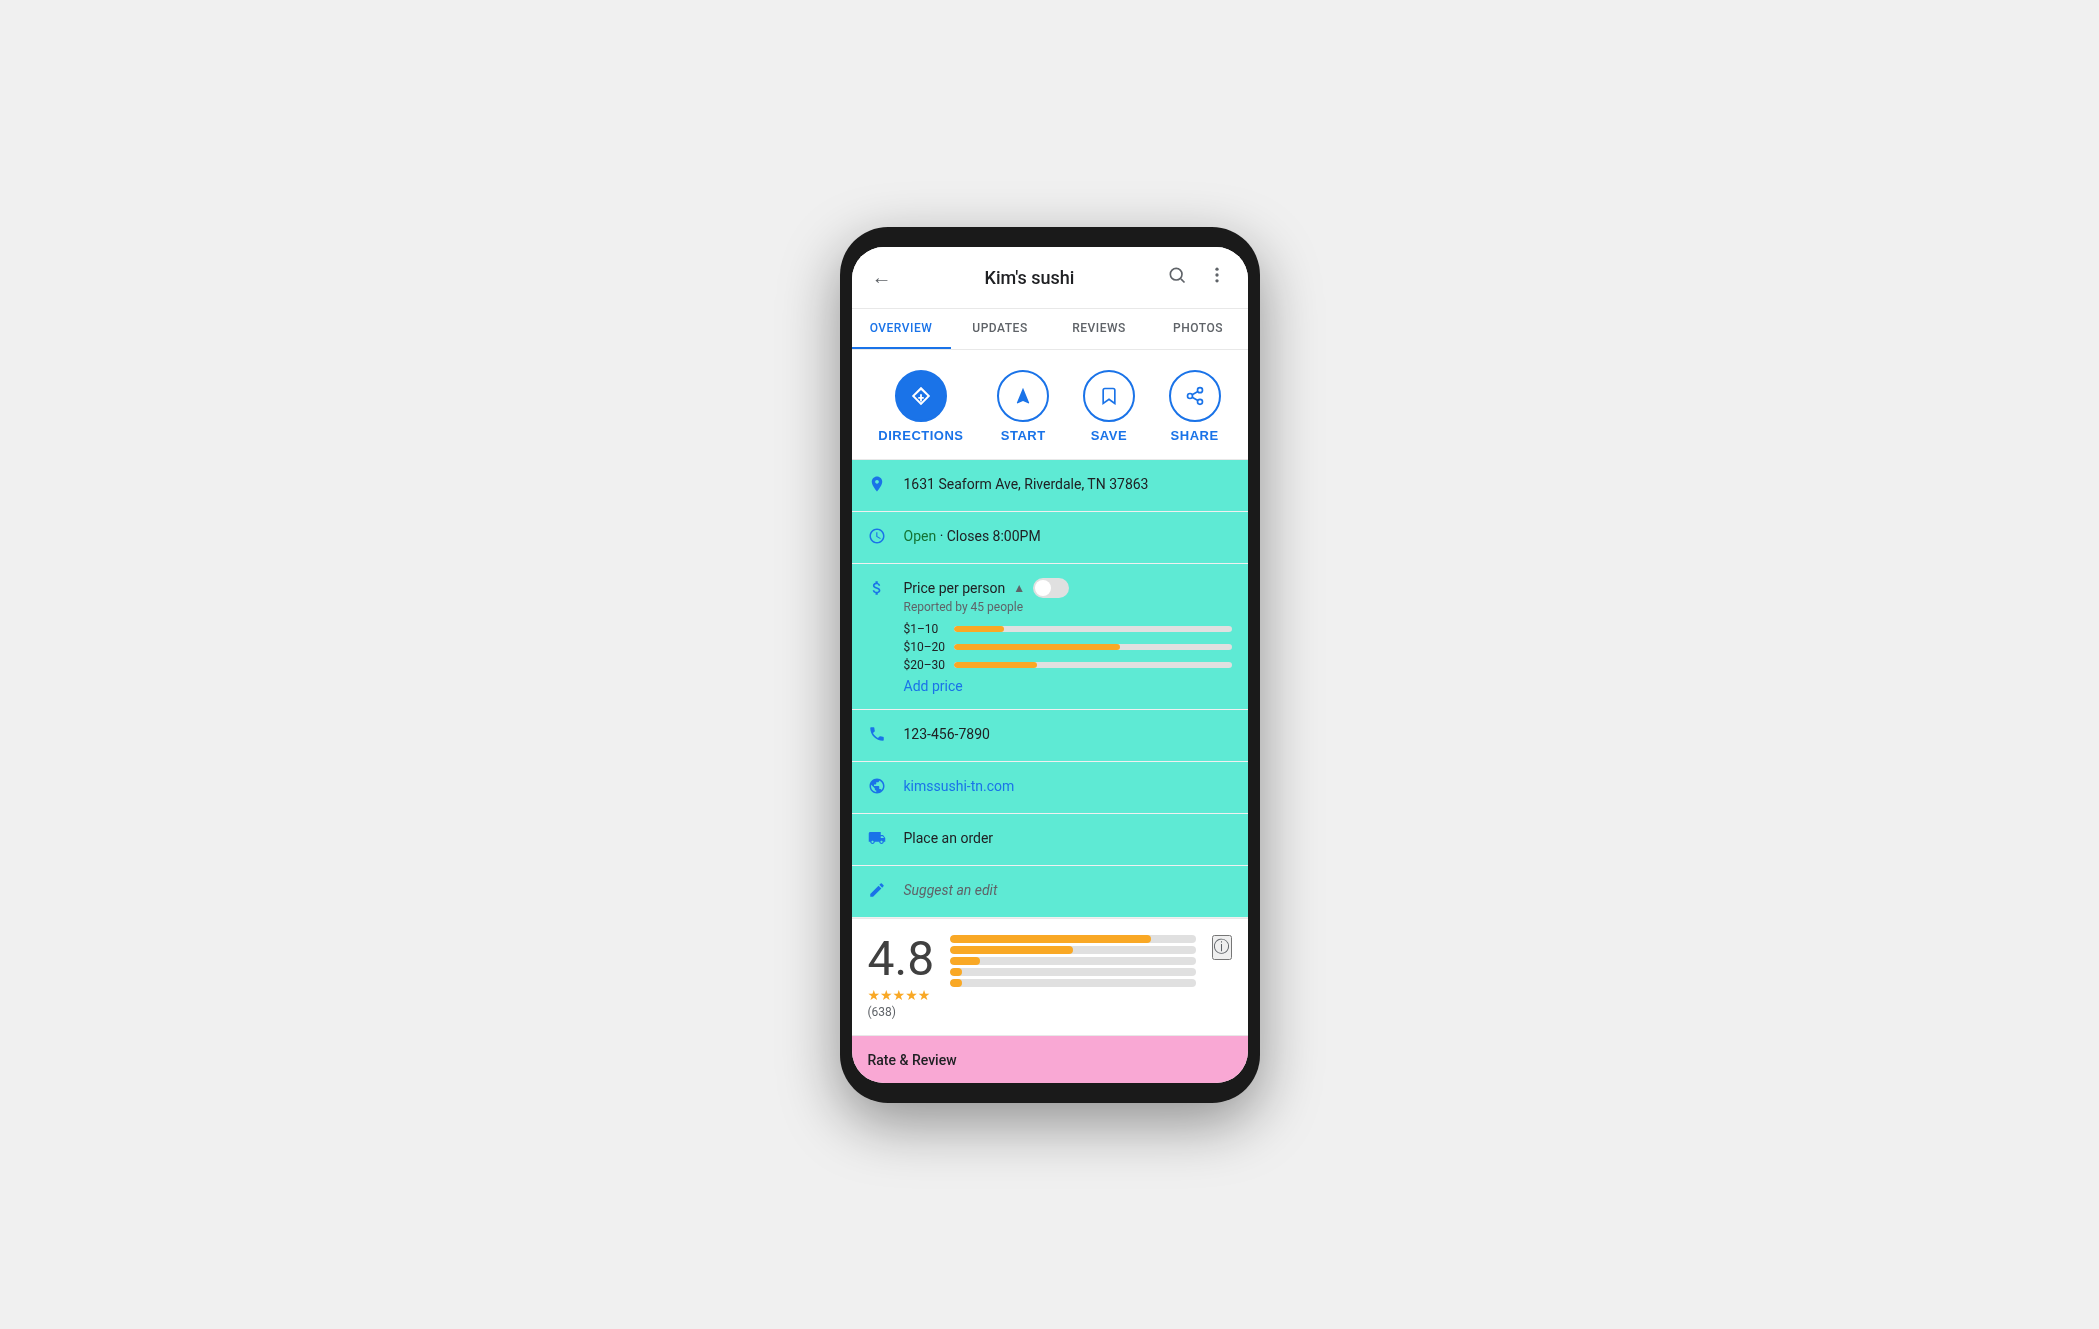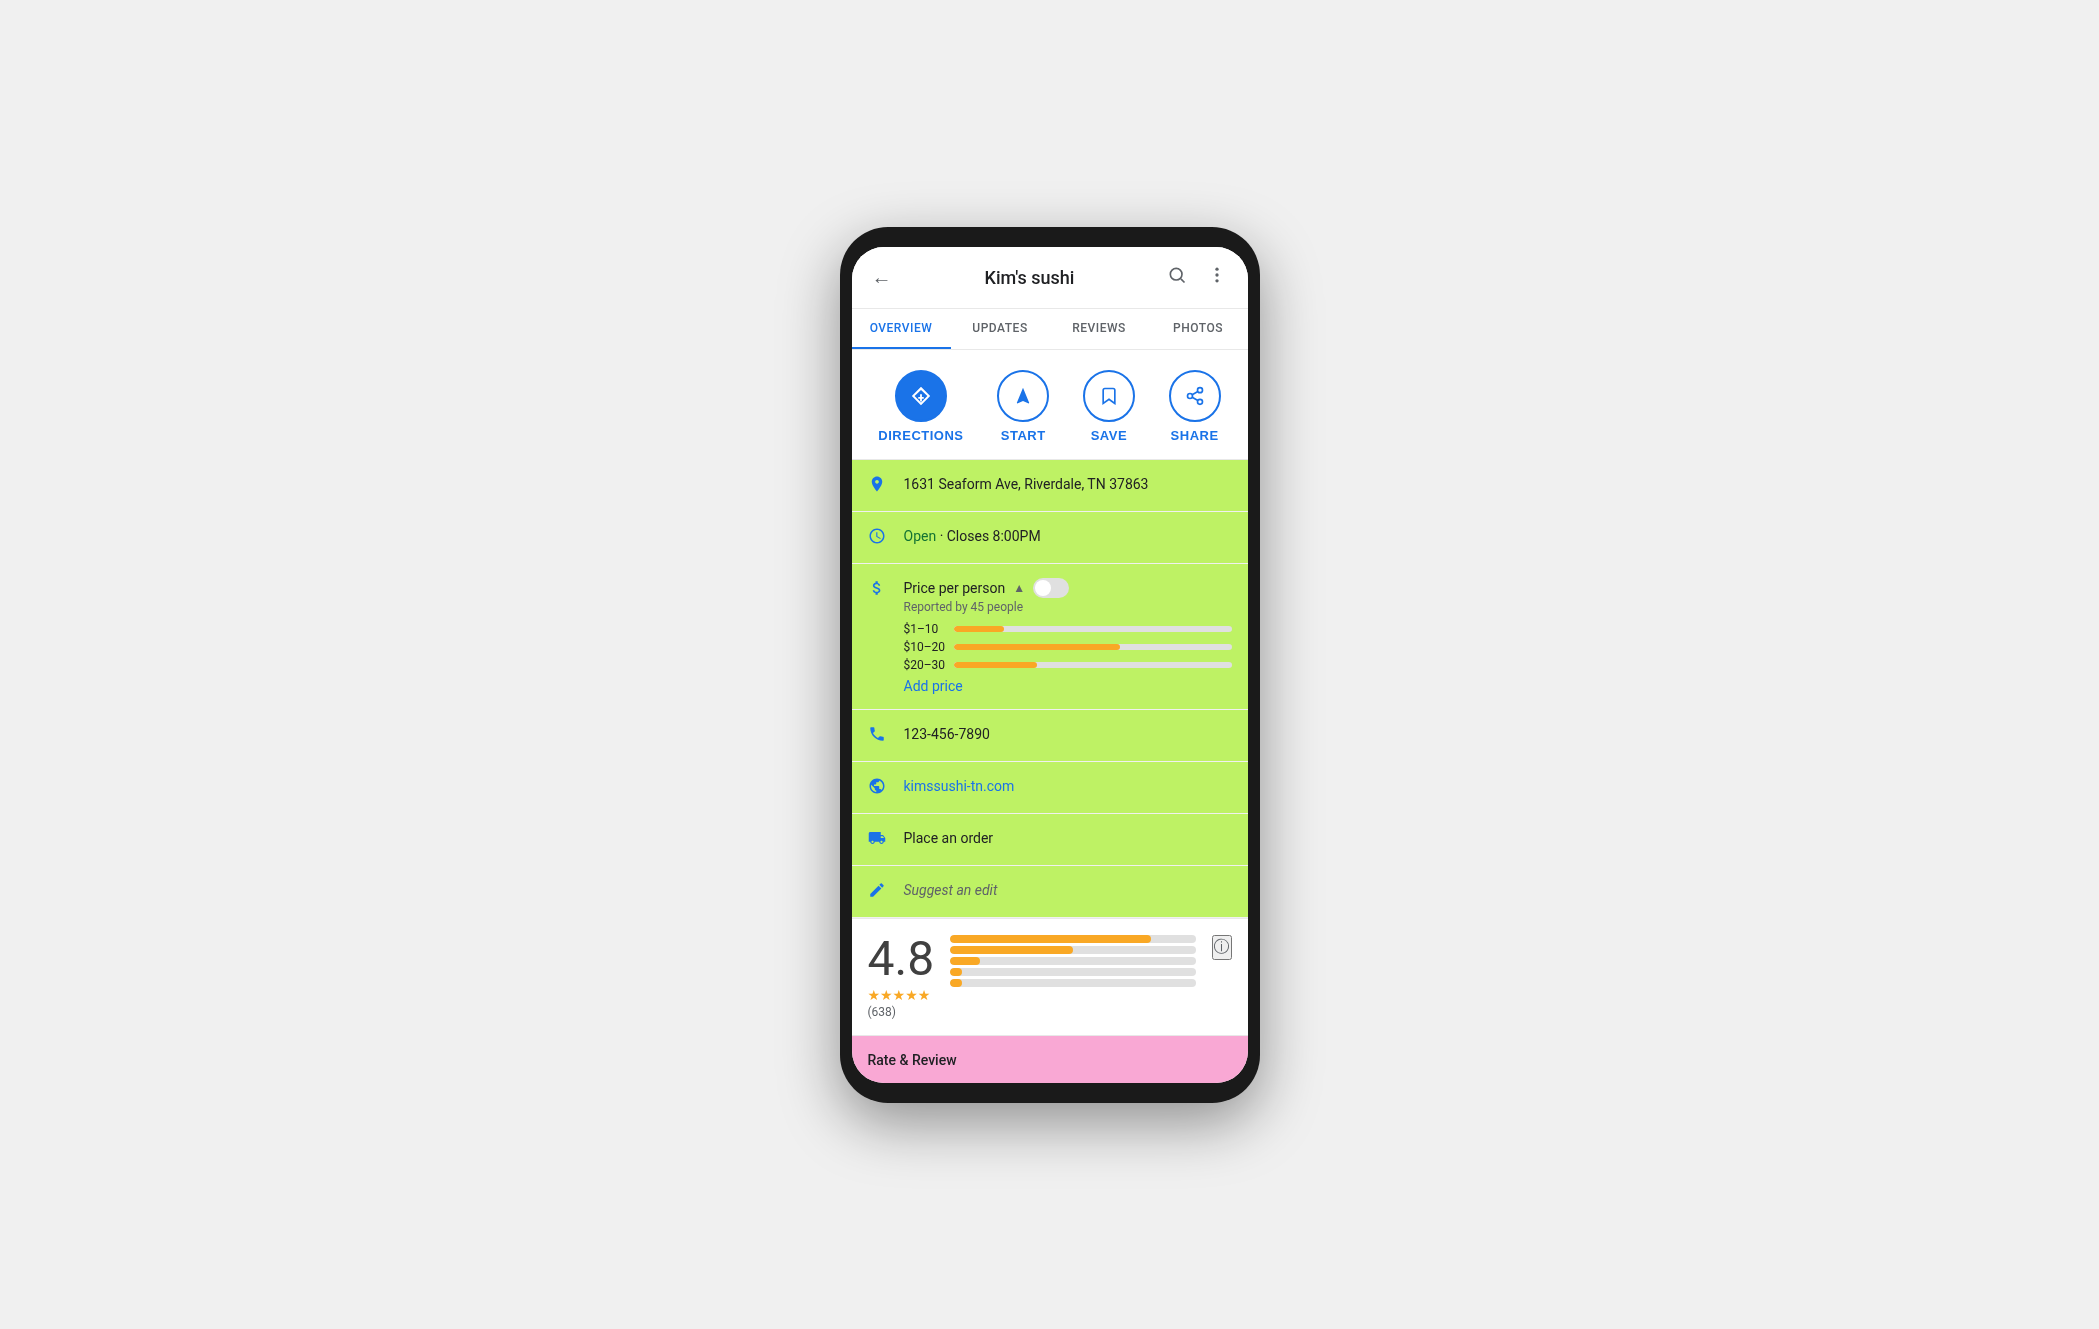--- a/index.html
+++ b/index.html
@@ -111,21 +111,21 @@
     }
     .action-label {
       font-size: 13px;
       font-weight: 600;
       color: #1a73e8;
       letter-spacing: 0.5px;
     }
 
     
     .info-section {
-      background: #bef264;
+      background: #5eead4;
     }
     .info-row {
       display: flex;
       align-items: flex-start;
       padding: 14px 16px;
       border-bottom: 1px solid #f0f0f0;
       gap: 14px;
     }
     .info-icon {
       color: #1a73e8;

